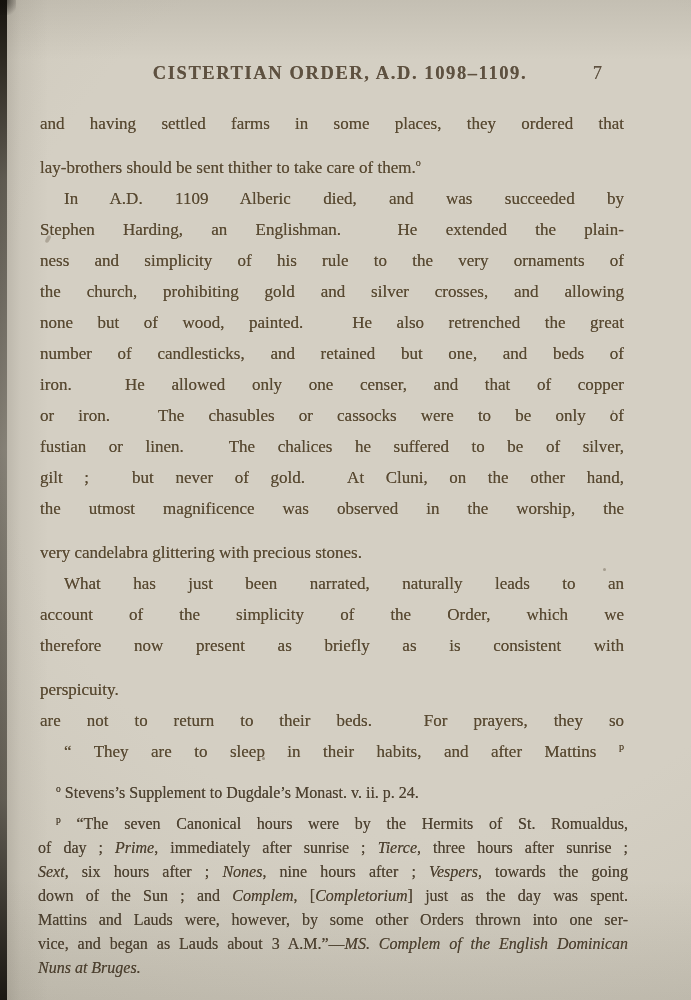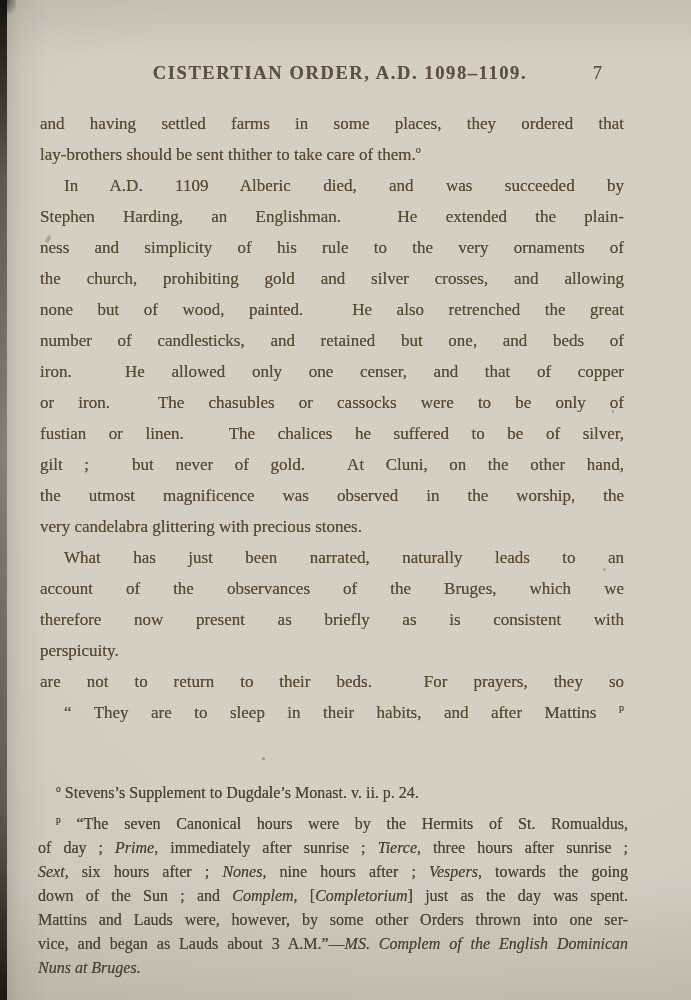--- a/index.html
+++ b/index.html
@@ -65,21 +65,21 @@
   }
 
   .text-block {
     position: absolute; left: 40px; top: 108px;
     width: 584px;
     font-size: 17px;
     line-height: 31px;
     text-shadow: 0 0 0.6px rgba(88,73,49,0.75);
   }
   .line { text-align: justify; text-align-last: justify; }
-  .line.end { text-align-last: left; }
+  .line.end { text-align-last: left; margin-top: 13px; }
   .line.indent { text-indent: 24px; }
   sup { font-size: 60%; vertical-align: super; line-height: 0; }
 
   .footnotes {
     position: absolute; left: 38px; top: 779px;
     width: 590px;
     font-size: 16px;
     line-height: 24px;
     color: var(--footnote_ink, #4d4130);
     text-shadow: 0 0 0.5px rgba(77,65,48,0.75);
@@ -118,21 +118,21 @@
     <div class="line">none but of wood, painted.&nbsp; He also retrenched the great</div>
     <div class="line">number of candlesticks, and retained but one, and beds of</div>
     <div class="line">iron.&nbsp; He allowed only one censer, and that of copper</div>
     <div class="line">or iron.&nbsp; The chasubles or cassocks were to be only of</div>
     <div class="line">fustian or linen.&nbsp; The chalices he suffered to be of silver,</div>
     <div class="line">gilt ;&nbsp; but never of gold.&nbsp; At Cluni, on the other hand,</div>
     <div class="line">the utmost magnificence was observed in the worship, the</div>
     <div class="line end">very candelabra glittering with precious stones.</div>
 
     <div class="line indent">What has just been narrated, naturally leads to an</div>
-    <div class="line">account of the observances of the Bruges, which we</div>
+    <div class="line">account of the simplicity of the Order, which we</div>
     <div class="line">therefore now present as briefly as is consistent with</div>
     <div class="line end">perspicuity.</div>
 
     <div class="line">are not to return to their beds.&nbsp; For prayers, they so</div>
     <div class="line indent">“ They are to sleep in their habits, and after Mattins <sup>p</sup></div>
   </div>
 
   <div class="footnotes">
     <div class="fn-line fn-note-o end indent"><sup>o</sup> Stevens’s Supplement to Dugdale’s Monast. v. ii. p. 24.</div>
     <div class="fn-line indent"><sup>p</sup> “The seven Canonical hours were by the Hermits of St. Romualdus,</div>

